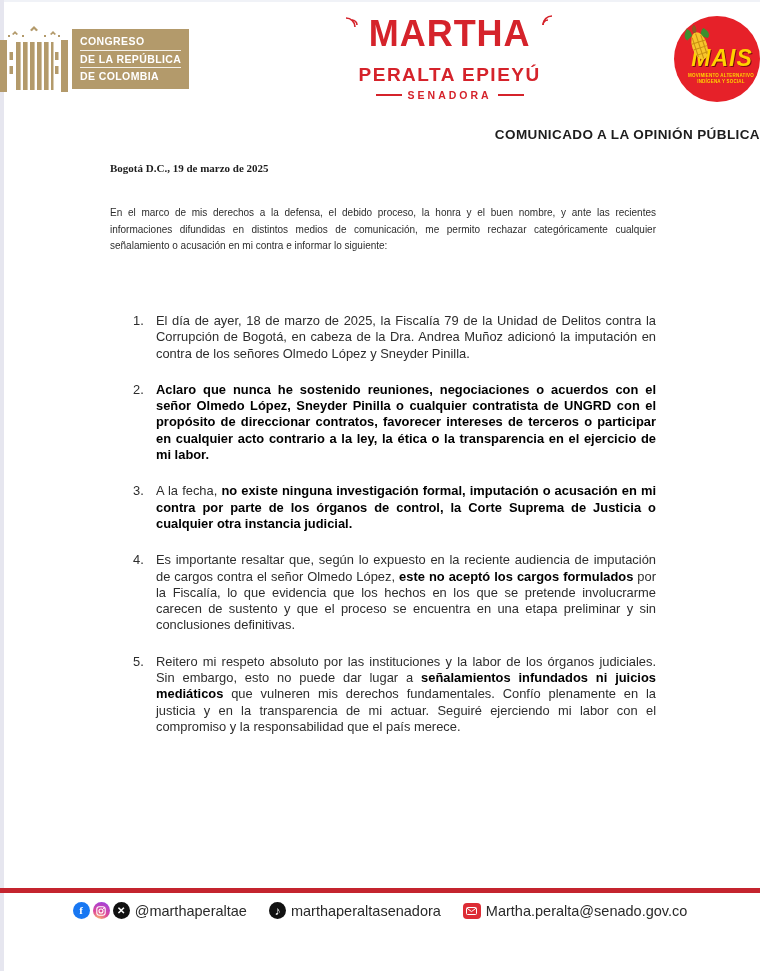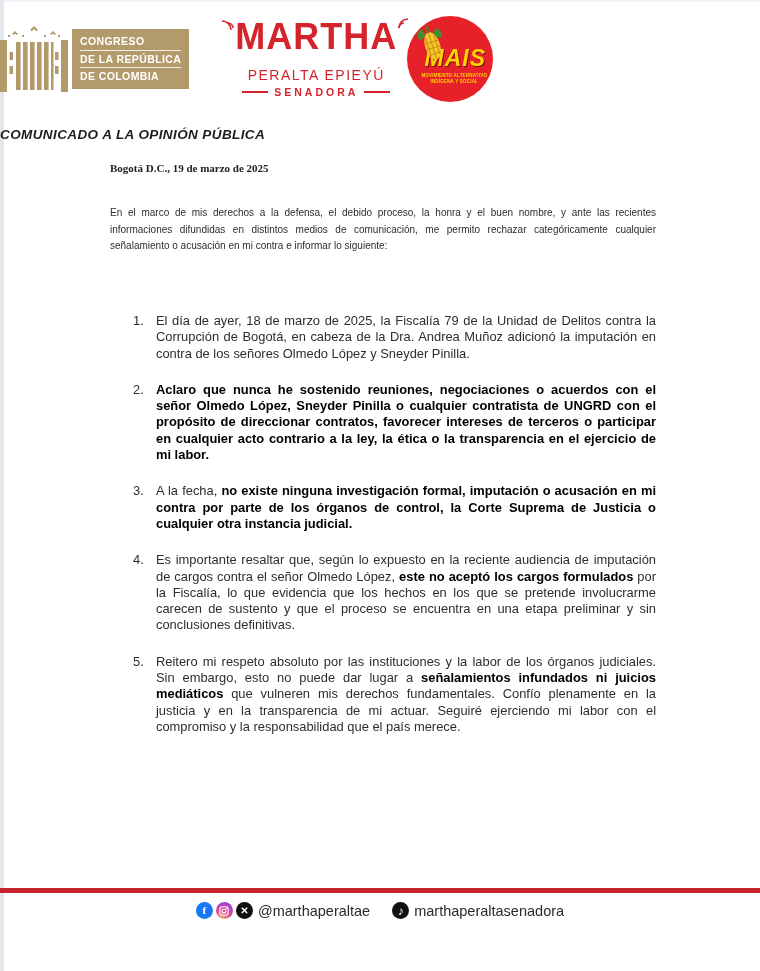--- a/index.html
+++ b/index.html
@@ -10,41 +10,41 @@
     background:#ffffff;
     font-family:"Liberation Sans", sans-serif;
     color:#2d2d2d;
     overflow:hidden;
     box-shadow: inset 4px 0 0 #e6e6ef, inset 0 2px 0 #f0f2f7;
   }
 
   
   .header {
     position:absolute; top:16px; left:0; width:100%;
-    display:flex; justify-content:flex-start; align-items:center;
+    display:flex; justify-content:space-between; align-items:center;
   }
   
   .congress { display:flex; align-items:center; margin-right:46px; }
   .congress svg { display:block; }
   .congress-textbox {
     background:#b39a6b; color:#fff; padding:4px 8px;
     font-weight:bold; font-size:10.5px; line-height:1; letter-spacing:.4px;
     margin-left:4px;
   }
   .congress-textbox .row { padding:3px 0; border-bottom:1px solid rgba(255,255,255,.85); white-space:nowrap; }
   .congress-textbox .row:last-child { border-bottom:none; }
 
   
   .senator { text-align:center; color:#d5232b; margin-right:10px; position:relative; }
   .senator .fname {
     font-size:36px; font-weight:bold; letter-spacing:1px; line-height:.95;
     font-family:"Liberation Sans", sans-serif;
   }
   .senator .lname {
-    font-size:14px; font-weight:normal; letter-spacing:1.5px; line-height:1.15; margin-top:13px;
+    font-size:19px; font-weight:bold; letter-spacing:1.5px; line-height:1.15; margin-top:13px;
   }
   .senator .stitle {
     display:flex; align-items:center; justify-content:center; gap:6px;
     font-size:10.5px; font-weight:bold; letter-spacing:3px; margin-top:3px;
   }
   .senator .stitle .dash { height:2px; width:26px; background:#d5232b; }
   .senator .waves { position:absolute; top:-4px; }
   .senator .waves.left { left:-14px; }
   .senator .waves.right { right:-14px; }
 
@@ -61,23 +61,22 @@
   }
   .mais .mais-tag {
     font-size:4.5px; font-weight:bold; color:#ffd200; text-align:center;
     line-height:1.4; margin-top:3px; margin-left:8px; letter-spacing:.2px;
   }
   .mais svg.corn { position:absolute; top:8px; left:8px; }
 
   
   .doc-title {
     position:absolute; top:127px; left:0; width:100%;
-    text-align:left; font-weight:bold; font-size:13.5px; letter-spacing:.4px;
+    text-align:right; font-weight:bold; font-size:13.5px; letter-spacing:.4px;
     color:#1d1d1d;
-    font-style:italic;
   }
   .dateline {
     position:absolute; top:162px; left:110px;
     font-weight:bold; font-size:11px; color:#1d1d1d;font-family:Liberation Serif, serif;
   }
   .intro {
     position:absolute; top:205px; left:110px; width:546px;
     font-size:10px; line-height:16.6px; text-align:justify; color:#2d2d2d;
   }
   .statement-list {
@@ -250,15 +249,24 @@
             <circle cx="7.7" cy="2.4" r="0.7" fill="#fff"></circle>
           </svg>
       </span>
       <span class="icon-circle xx">✕</span>
       <span>@marthaperaltae</span>
     </span>
     <span class="sgroup">
       <span class="icon-circle tk">♪</span>
       <span>marthaperaltasenadora</span>
     </span>
+    <span class="sgroup">
+      <span class="mail-badge">
+        <svg width="11" height="8" viewBox="0 0 11 8">
+            <rect x="0.5" y="0.5" width="10" height="7" rx="1" fill="none" stroke="#fff" stroke-width="1"></rect>
+            <path d="M1 1.2 L5.5 4.6 L10 1.2" fill="none" stroke="#fff" stroke-width="1"></path>
+          </svg>
+      </span>
+      <span>Martha.peralta@senado.gov.co</span>
+    </span>
   </div>
 
 </div>
 
 </body></html>

